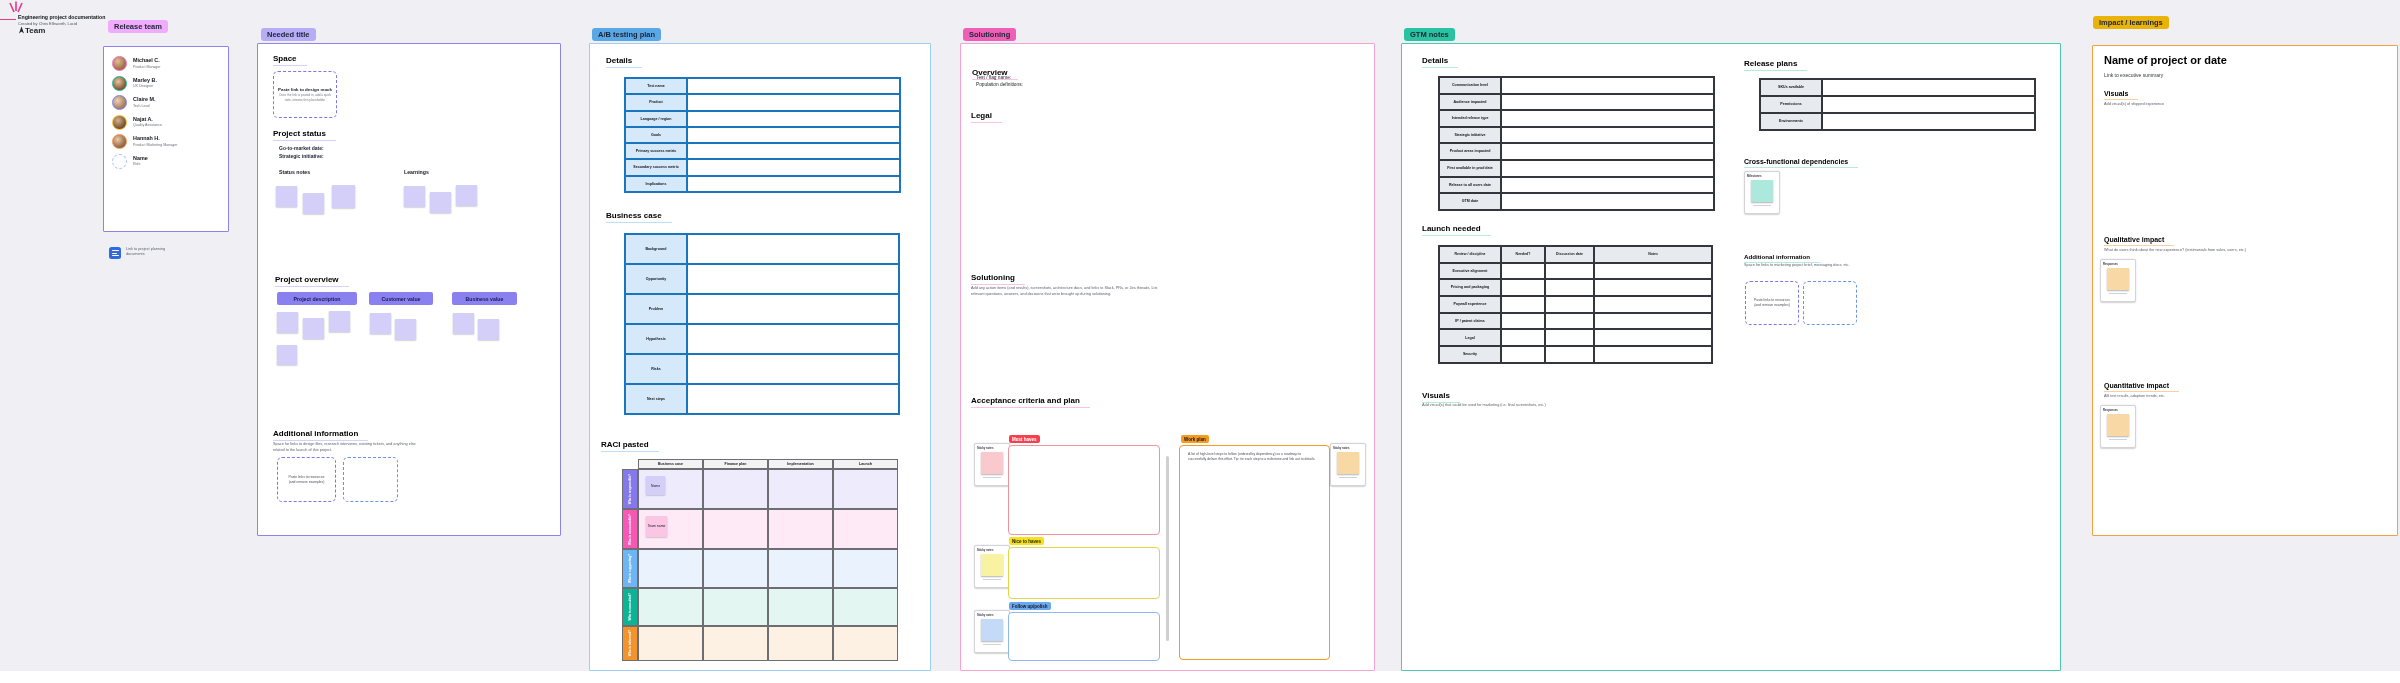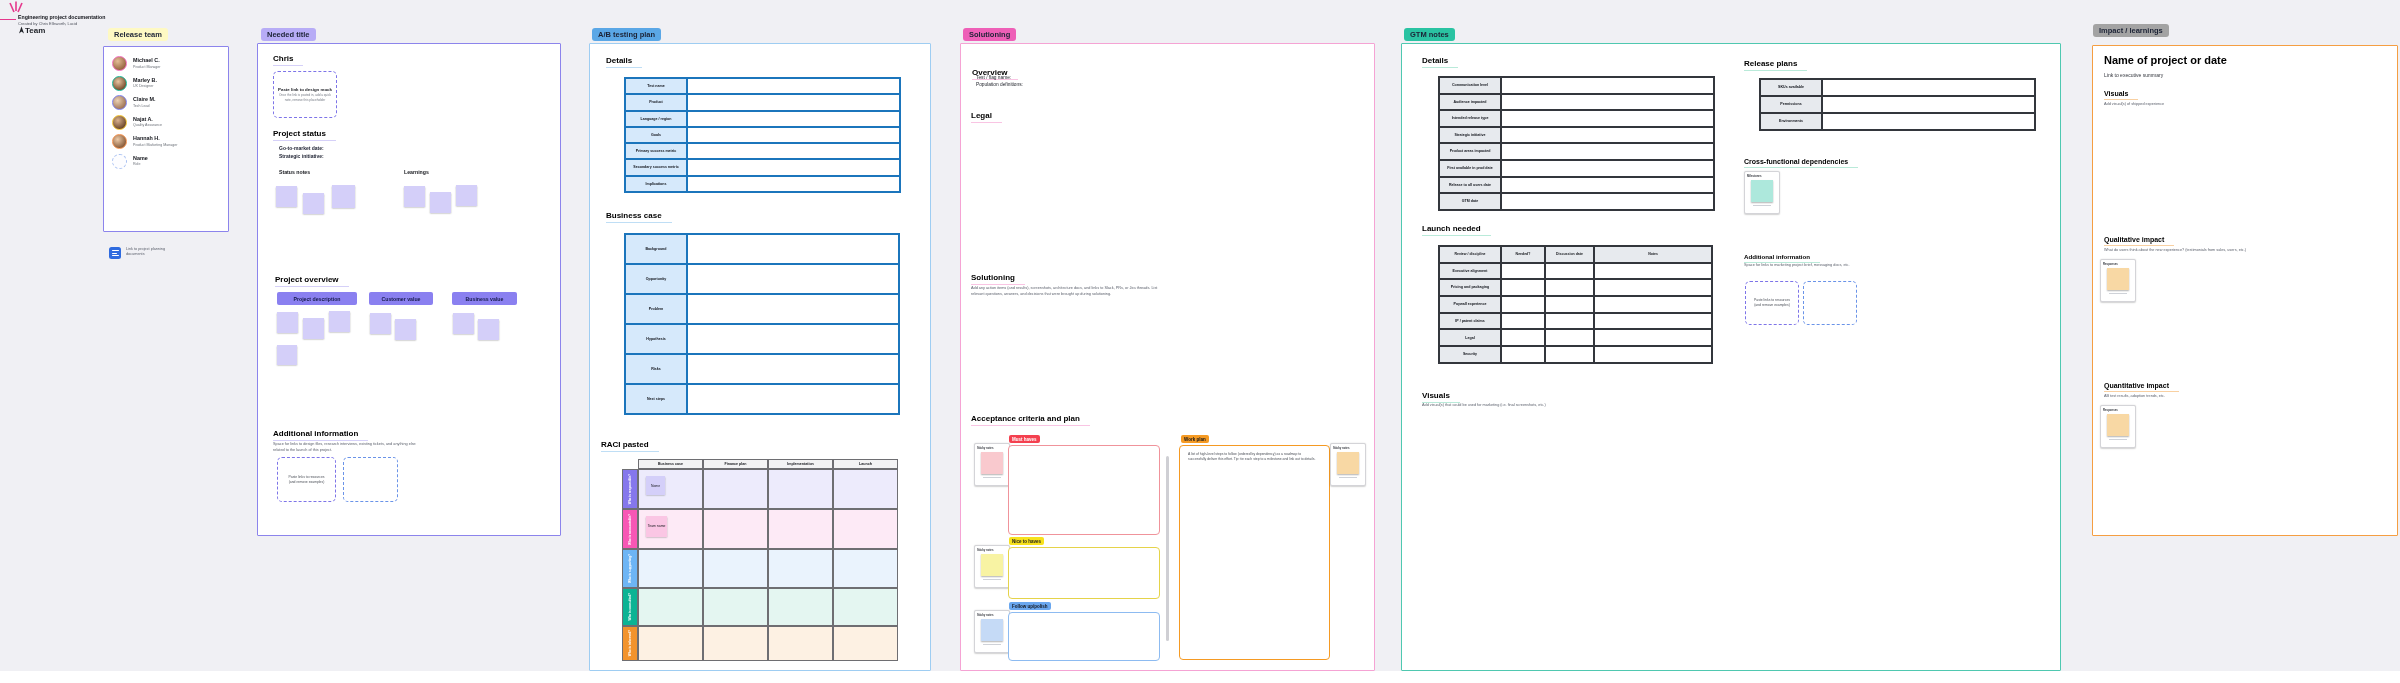--- a/index.html
+++ b/index.html
@@ -77,21 +77,21 @@
   </svg>
   <div class="abs" style="left:0;top:18.5px;width:16px;height:1.4px;background:#e5388c"></div>
   <div class="abs" style="left:18px;top:14px;font-size:5.2px;font-weight:bold;color:#101218">Engineering project documentation</div>
   <div class="abs" style="left:18px;top:21px;font-size:4px;color:#4e525c">Created by Chris Ellsworth, Lucid</div>
   <div class="abs" style="left:18px;top:26px;font-size:8px;font-weight:bold;color:#1d2026">
     <svg width="7" height="8" viewBox="0 0 7 8" style="vertical-align:-1px">
         <polygon points="1,7.5 3.5,0.5 6,7.5 3.5,5.6" fill="#1d2026"></polygon>
       </svg><span>Team</span>
   </div>
 
-  <div class="tab" style="left:108px;top:28px;background:#fef9c3">Release team</div>
+  <div class="tab" style="left:108px;top:20px;background:#f0abfc">Release team</div>
   <div class="panel" style="left:103px;top:46px;width:124px;height:184px;border-color:#8c84ec">
     <div id="rt-members">
         <div class="member" style="top: 9px;">
           <span class="avatar av1"></span>
           <span class="m-name">Michael C.</span>
           <span class="m-role">Product Manager</span>
         </div>
         <div class="member" style="top: 28.5px;">
           <span class="avatar av2"></span>
           <span class="m-name">Marley B.</span>
@@ -121,21 +121,21 @@
   </div>
   <div class="doc-icon" style="left:109px;top:247px">
     <i style="top:3px;width:7px"></i>
       <i style="top:5.5px;width:5px"></i>
       <i style="top:8px;width:7px"></i>
   </div>
   <div class="abs" style="left:126px;top:247px;width:52px;font-size:3.8px;color:#5a5f6b;line-height:1.4">Link to project planning documents</div>
 
   <div class="tab" style="left:261px;top:28px;background:#b7acf6">Needed title</div>
   <div class="panel" style="left:257px;top:43px;width:302px;height:491px;border-color:#8c84ec">
-    <div class="ph h8" style="left:15px;top:10px;--ul:#d5d0f8">Chris</div>
+    <div class="ph h8" style="left:15px;top:10px;--ul:#d5d0f8">Space</div>
     <div class="dashed" style="left:15px;top:27px;width:62px;height:45px;border-color:#7d74e8">
       <div>
         <div style="font-size:4.4px;font-weight:bold;color:#17191f">Paste link to design mock</div>
         <div style="font-size:3.1px;color:#777c86;margin-top:1.5px;line-height:1.4;padding:0 3px">Once the link is pasted in, add a quick note, remove this placeholder</div>
       </div>
     </div>
     <div class="ph h8" style="left:15px;top:85px;--ul:#d5d0f8">Project status</div>
     <div class="kv-lines" style="left:21px;top:101px">
       <div>Go-to-market date:</div>
       <div>Strategic initiative:</div>
@@ -254,21 +254,21 @@
   <div class="tab" style="left:963px;top:28px;background:#ee5fb7">Solutioning</div>
   <div class="panel" style="left:960px;top:43px;width:413px;height:626px;border-color:#f5a3d4">
     <div class="ph h8" style="left:11px;top:24px;--ul:#f9c4e3">Overview</div>
     <div class="kv-lines" style="left:15px;top:30px;font-weight:normal;font-size:4.8px;color:#23262e">
       <div>Test / flag name:</div>
       <div>Population definitions:</div>
     </div>
     <div class="ph h8" style="left:10px;top:67px;--ul:#f9c4e3">Legal</div>
     <div class="ph h8" style="left:10px;top:229px;--ul:#f9c4e3">Solutioning</div>
     <div class="sub" style="left:10px;top:242px;width:190px">Add any action items (and results), screenshots, architecture docs, and links to Slack, PRs, or Jira threads. List relevant questions, answers, and decisions that were brought up during solutioning.</div>
-    <div class="ph h8" style="left:10px;top:370px;--ul:#f9c4e3">Acceptance criteria and plan</div>
+    <div class="ph h8" style="left:10px;top:352px;--ul:#f9c4e3">Acceptance criteria and plan</div>
 
     <div class="frame" style="left:13px;top:399px">
       <span class="flabel">Sticky notes</span>
       <span class="fsticky" style="background:#f9c9ce"></span>
         <span class="fline"></span>
     </div>
     <div class="frame" style="left:13px;top:501px">
       <span class="flabel">Sticky notes</span>
       <span class="fsticky" style="background:#f8f3a3"></span>
         <span class="fline"></span>
@@ -370,21 +370,21 @@
         <span class="fline"></span>
     </div>
     <div class="ph h6" style="left:342px;top:209px;--ul:#b9ead9">Additional information</div>
     <div class="sub" style="left:342px;top:219px;width:115px">Space for links to marketing project brief, messaging docs, etc.</div>
     <div class="dashed" style="left:343px;top:237px;width:52px;height:42px;border-color:#7d74e8">
       <div style="font-size:3.4px;color:#4c5058;width:40px;line-height:1.4">Paste links to resources (and remove examples)</div>
     </div>
     <div class="dashed" style="left:401px;top:237px;width:52px;height:42px;border-color:#6a93e8"></div>
   </div>
 
-  <div class="tab" style="left:2093px;top:24px;background:#a3a3a3">Impact / learnings</div>
+  <div class="tab" style="left:2093px;top:16px;background:#eab308">Impact / learnings</div>
   <div class="panel" style="left:2092px;top:45px;width:304px;height:489px;border-color:#f59e42">
     <div class="abs" style="left:11px;top:8px;font-size:11px;font-weight:bold;color:#000">Name of project or date</div>
     <div class="abs" style="left:11px;top:26px;font-size:5px;color:#33363d">Link to executive summary</div>
     <div class="ph h7" style="left:11px;top:44px;--ul:#f8d0a2">Visuals</div>
     <div class="sub" style="left:11px;top:56px;width:250px">Add visual(s) of shipped experience</div>
     <div class="ph h7" style="left:11px;top:190px;--ul:#f8d0a2">Qualitative impact</div>
     <div class="sub" style="left:11px;top:202px;width:250px">What do users think about the new experience? (testimonials from sales, users, etc.)</div>
     <div class="frame" style="left:7px;top:213px">
       <span class="flabel">Responses</span>
       <span class="fsticky" style="background:#f8d8a4"></span>

